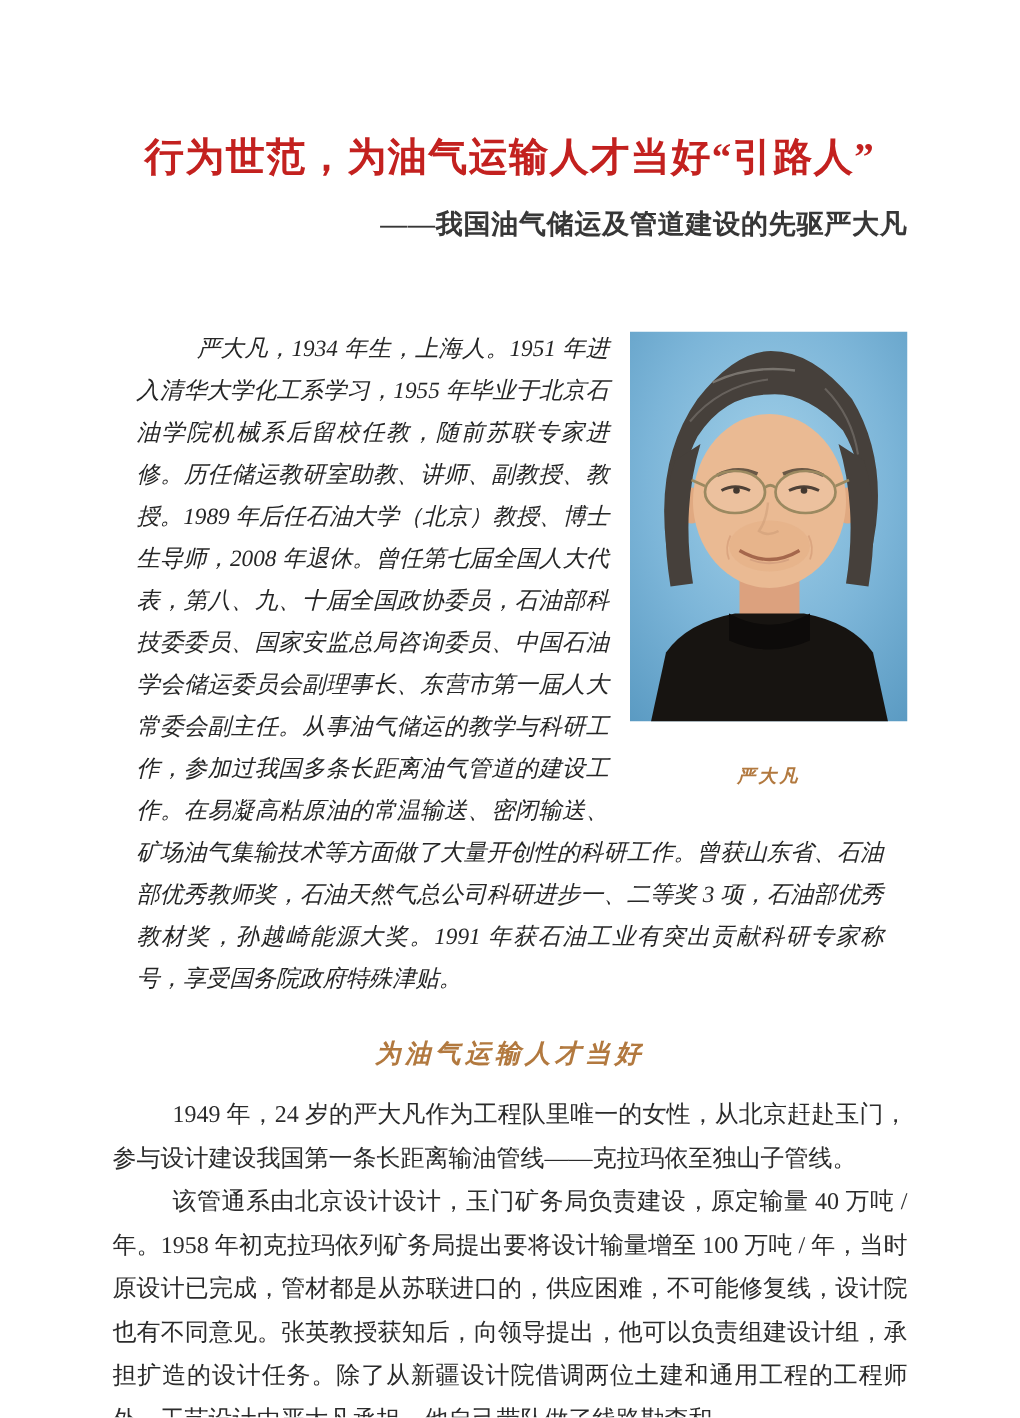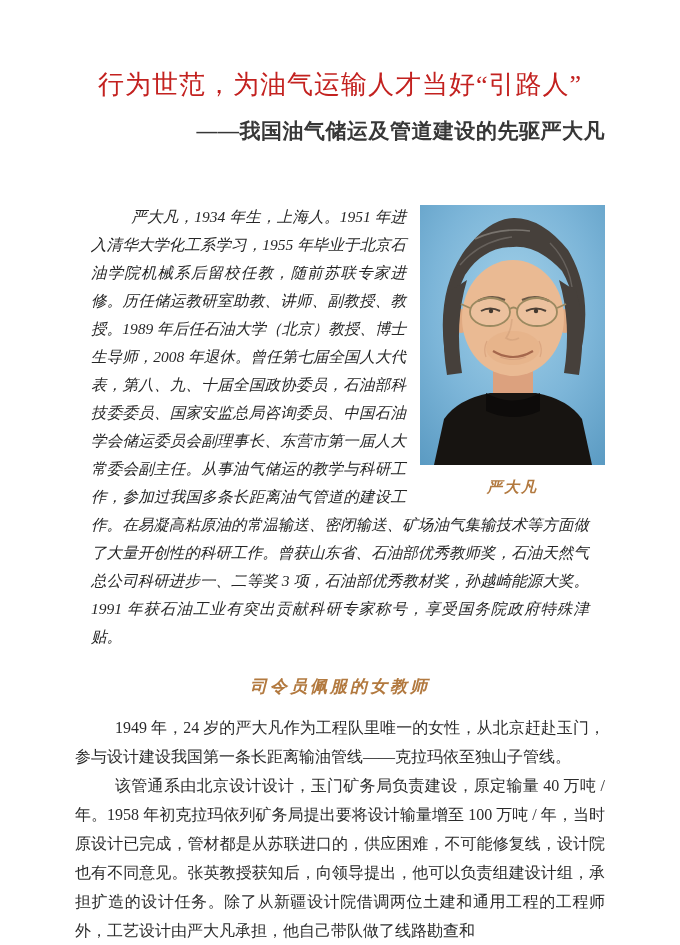--- a/index.html
+++ b/index.html
@@ -14,33 +14,33 @@
     color: #2b2b2b;
   }
   .content {
     position: absolute;
     left: 75px;
     top: 0;
     width: 530px;
   }
   .title {
     margin: 0;
-    padding-top: 68px;
+    padding-top: 88px;
     text-align: center;
     font-size: 26px;
     line-height: 34px;
-    font-weight: normal;
+    font-weight: bold;
     color: #c3211f;
     letter-spacing: 1px;
     white-space: nowrap;
   }
   .subtitle {
     margin-top: 15px;
     text-align: right;
-    font-size: 21px;
+    font-size: 18px;
     font-weight: bold;
     color: #373737;
     letter-spacing: 0.5px;
   }
   .intro {
     margin-top: 58px;
     font-size: 15.5px;
     line-height: 28px;
     text-align: justify;
     font-style: italic;
@@ -48,25 +48,25 @@
   }
   .intro p { margin: 16px; text-indent: 2.6em; }
   .photo-figure {
     float: right;
     width: 185px;
     margin: 2px 0 10px 14px;
   }
   .photo-frame { width: 185px; height: 260px; display: block; }
   .photo-caption {
     text-align: center;
-    font-size: 15px;
+    font-size: 12px;
     font-weight: bold;
     font-style: italic;
     color: #b2793f;
-    margin-top: 8px;
+    margin-top: 22px;
     letter-spacing: 2px;
   }
   .section-heading {
     clear: both;
     margin: 24px 0 0 0;
     text-align: center;
     font-size: 17px;
     font-weight: bold;
     font-style: italic;
     color: #b2793f;
@@ -144,21 +144,21 @@
           <path d="M80 152 Q93 157 106 152" stroke="#cf9a7c" stroke-width="1.2" fill="none" opacity="0.7"></path>
 
           <path d="M67 136 Q63 144 66 152" stroke="#d49d77" stroke-width="1.2" fill="none" opacity="0.7"></path>
           <path d="M119 136 Q123 144 120 152" stroke="#d49d77" stroke-width="1.2" fill="none" opacity="0.7"></path>
         </svg>
         <figcaption class="photo-caption">严大凡</figcaption>
       </figure>
       <p>严大凡，1934 年生，上海人。1951 年进入清华大学化工系学习，1955 年毕业于北京石油学院机械系后留校任教，随前苏联专家进修。历任储运教研室助教、讲师、副教授、教授。1989 年后任石油大学（北京）教授、博士生导师，2008 年退休。曾任第七届全国人大代表，第八、九、十届全国政协委员，石油部科技委委员、国家安监总局咨询委员、中国石油学会储运委员会副理事长、东营市第一届人大常委会副主任。从事油气储运的教学与科研工作，参加过我国多条长距离油气管道的建设工作。在易凝高粘原油的常温输送、密闭输送、矿场油气集输技术等方面做了大量开创性的科研工作。曾获山东省、石油部优秀教师奖，石油天然气总公司科研进步一、二等奖 3 项，石油部优秀教材奖，孙越崎能源大奖。1991 年获石油工业有突出贡献科研专家称号，享受国务院政府特殊津贴。</p>
     </div>
 
-    <h2 class="section-heading">司令员佩服的女教师</h2>
+    <h2 class="section-heading">为油气运输人才当好</h2>
 
     <div class="body-text">
       <p>1949 年，24 岁的严大凡作为工程队里唯一的女性，从北京赶赴玉门，参与设计建设我国第一条长距离输油管线——克拉玛依至独山子管线。</p>
       <p>该管通系由北京设计设计，玉门矿务局负责建设，原定输量 40 万吨 / 年。1958 年初克拉玛依列矿务局提出要将设计输量增至 100 万吨 / 年，当时原设计已完成，管材都是从苏联进口的，供应困难，不可能修复线，设计院也有不同意见。张英教授获知后，向领导提出，他可以负责组建设计组，承担扩造的设计任务。除了从新疆设计院借调两位土建和通用工程的工程师外，工艺设计由严大凡承担，他自己带队做了线路勘查和</p>
     </div>
 
   </div>
 </div>
 
 </body></html>

